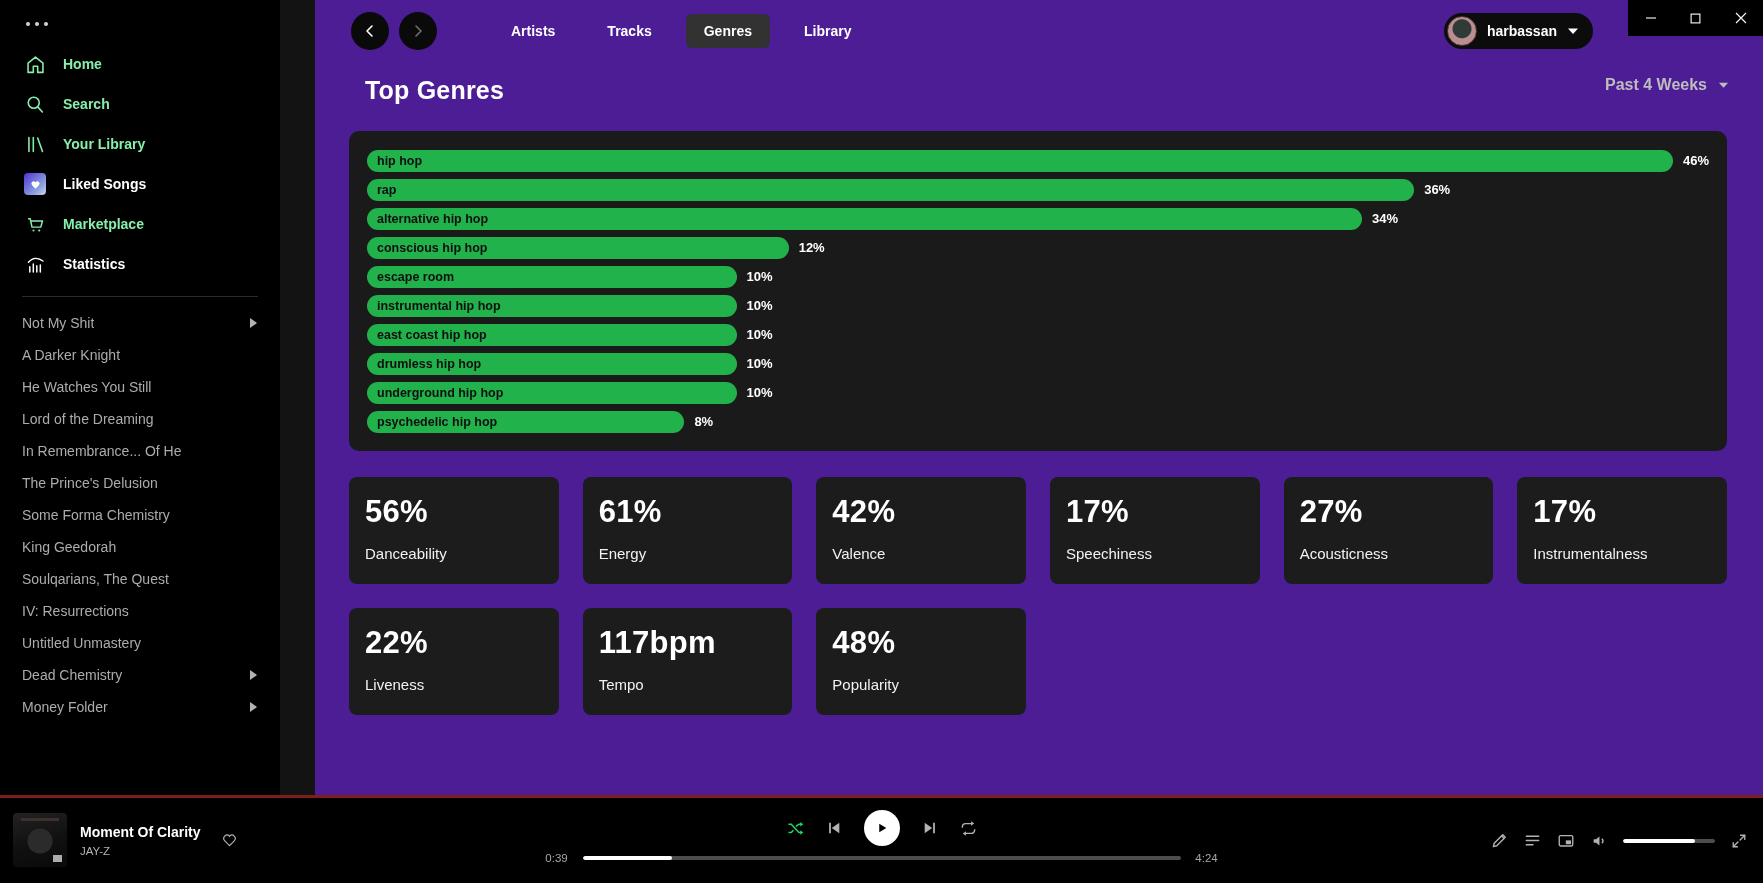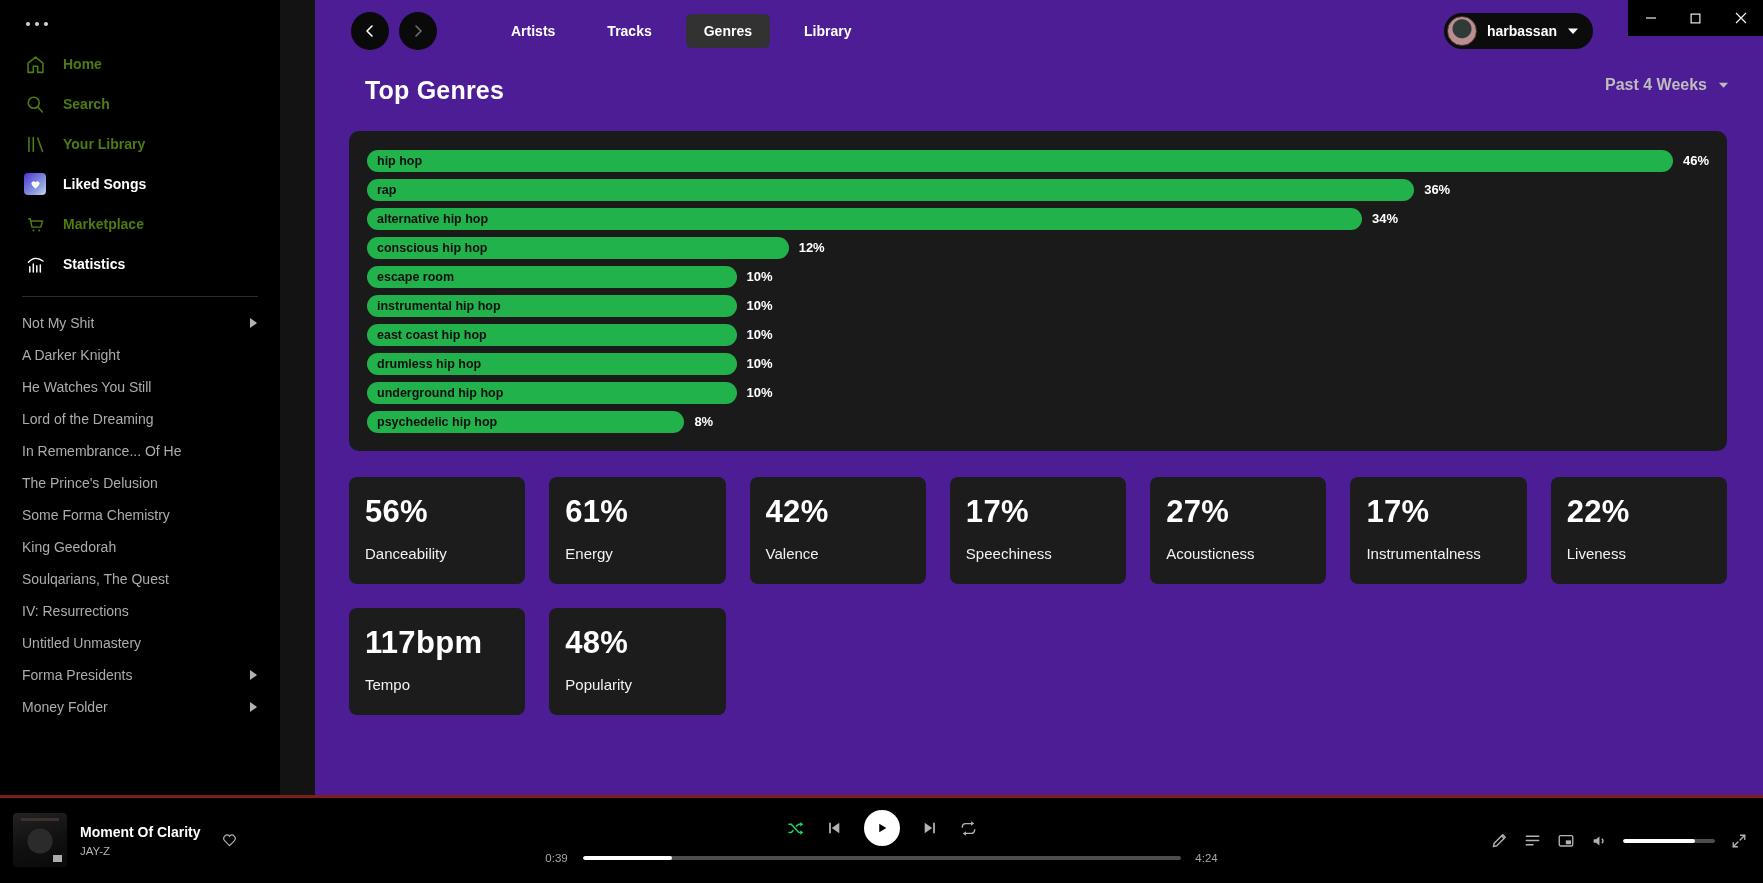--- a/index.html
+++ b/index.html
@@ -9,21 +9,21 @@
     font-family:"Liberation Sans", sans-serif;
     overflow:hidden; position:relative;
   }
   svg { display:block; }
 
   
   .sidebar { position:absolute; left:0; top:0; width:280px; height:795px; background:#000; }
   .app-menu { display:flex; gap:5px; padding:22px 0 18px 26px; cursor:pointer; }
   .app-menu i { width:4px; height:4px; border-radius:50%; background:#d6d6d6; }
   .nav-item { display:flex; align-items:center; height:40px; padding:0 24px; gap:17px;
-              color:#4d7c0f; font-weight:700; font-size:14px; cursor:pointer; }
+              color:#86efac; font-weight:700; font-size:14px; cursor:pointer; }
   .nav-item.active { color:#fff; }
   .nav-ic { width:22px; height:22px; display:flex; align-items:center; justify-content:center; flex:0 0 22px; }
   .liked-sq { width:22px; height:22px; border-radius:4px;
               background:linear-gradient(135deg,#4c35d4 0%,#8fa3e0 70%,#c9d8ea 100%);
               display:flex; align-items:center; justify-content:center; }
   .divider { height:1px; background:#2a2a2a; margin:12px 22px 10px 22px; }
   .pl-item { display:flex; align-items:center; justify-content:space-between;
              height:32px; padding:0 22px; color:#acacac; font-size:14px; cursor:pointer;gap:24px; }
   .pl-item .pl-label { white-space:nowrap; overflow:hidden; text-overflow:ellipsis; }
 
@@ -48,21 +48,21 @@
   .time-range { display:flex; align-items:center; gap:11px; color:#bdbdbd; font-weight:700; font-size:16px;
                 padding-bottom:2px; cursor:pointer; }
 
   .chart-card { margin:26px 36px 0 34px; background:#1a1a1a; border-radius:10px; padding:15px 18px; }
   .genre-row { display:flex; align-items:center; height:29px; }
   .genre-bar { height:22px; border-radius:11px; background:#22b24c; display:flex; align-items:center;
                min-width:56px; cursor:pointer; }
   .genre-label { padding-left:10px; font-size:12.5px; font-weight:700; color:#0f0f0f; white-space:nowrap; }
   .genre-pct { margin-left:10px; font-size:13px; font-weight:700; color:#fff; }
 
-  .stats-grid { display:grid; grid-template-columns:repeat(7,1fr); gap:24px; margin:26px 36px 0 34px; }
+  .stats-grid { display:grid; grid-template-columns:repeat(6,1fr); gap:24px; margin:26px 36px 0 34px; }
   .stat-card { background:#1c1c1c; border-radius:8px; height:107px; padding:17px 12px 0 16px; }
   .stat-value { font-size:31px; font-weight:800; letter-spacing:.3px; }
   .stat-label { margin-top:15px; font-size:15px; color:#f2f2f2; }
 
   
   .player { position:absolute; left:0; bottom:0; width:100%; height:88px; background:#000;
             border-top:3px solid #7f1d1d; }
   .player-left { position:absolute; left:13px; top:15px; display:flex; align-items:center; }
   .album-art { width:54px; height:54px; border-radius:4px; overflow:hidden; position:relative;
                background:
@@ -199,21 +199,21 @@
   <div class="pl-item">
       <span class="pl-label">Soulqarians, The Quest</span>
     </div>
   <div class="pl-item">
       <span class="pl-label">IV: Resurrections</span>
     </div>
   <div class="pl-item">
       <span class="pl-label">Untitled Unmastery</span>
     </div>
   <div class="pl-item">
-    <span class="pl-label">Forma Presidents</span>
+    <span class="pl-label">Dead Chemistry</span>
     <span>
         <svg width="10" height="12" viewBox="0 0 10 12" fill="#b3b3b3">
           <path d="M2 1v10l7-5z"></path>
         </svg>
       </span>
   </div>
   <div class="pl-item">
     <span class="pl-label">Money Folder</span>
     <span>
         <svg width="10" height="12" viewBox="0 0 10 12" fill="#b3b3b3">

